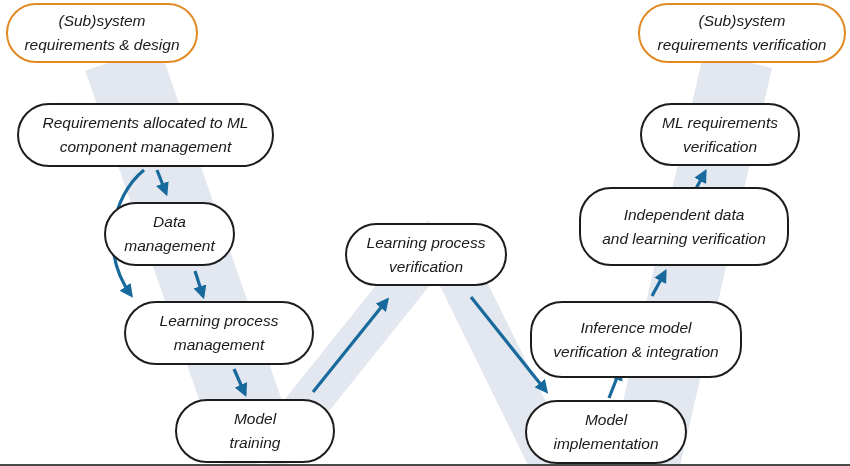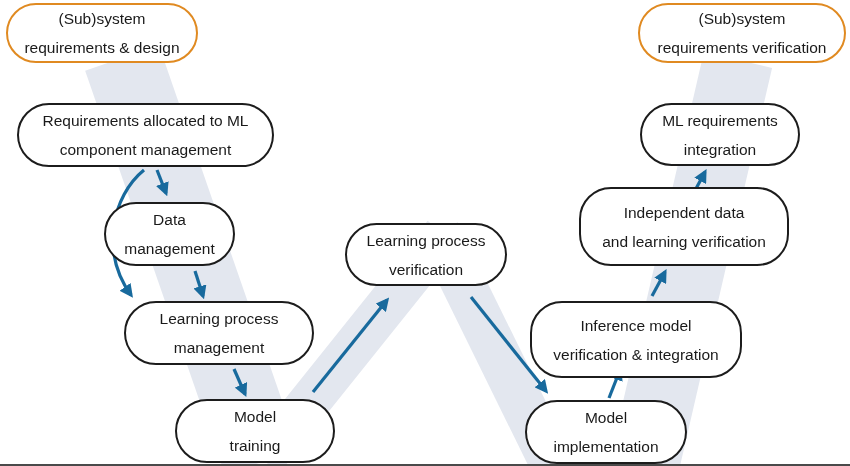--- a/index.html
+++ b/index.html
@@ -11,21 +11,21 @@
     position:relative; width:850px; height:466px; background:var(--bg);
     overflow:hidden; font-family:"Liberation Sans","DejaVu Sans",sans-serif;
   }
   .stage svg{position:absolute;left:0;top:0;}
   .band-seg{stroke:var(--band);fill:none;}
   .arrow-line{stroke:var(--arrow);stroke-width:3.2;fill:none;}
   .arrow-head{fill:var(--arrow);}
   .node{
     position:absolute; box-sizing:border-box; background:#fff;
     display:flex; align-items:center; justify-content:center; text-align:center;
-    font-size:15.5px; line-height:29px; color:var(--text); white-space:pre-line;
+    font-size:15.5px; line-height:24px; color:var(--text); white-space:pre-line;font-style:italic;
   }
   .node.process{border:2.6px solid var(--node-border); border-radius:32px;}
   .node.context{border:2.6px solid var(--context-border); border-radius:30px;}
   .bottom-rule{position:absolute; left:0; bottom:0; width:850px; height:2px; background:var(--rule);}
 </style>
 </head>
 <body>
 
 <div class="stage">
   <svg width="850" height="466" viewBox="0 0 850 466">
@@ -67,16 +67,16 @@
 training</span></div>
       <div class="node process" style="left: 345px; top: 223px; width: 162px; height: 63px;"><span>Learning process
 verification</span></div>
       <div class="node process" style="left: 525px; top: 400px; width: 162px; height: 64px;"><span>Model
 implementation</span></div>
       <div class="node process" style="left: 530px; top: 301px; width: 212px; height: 77px;"><span>Inference model
 verification &amp; integration</span></div>
       <div class="node process" style="left: 579px; top: 187px; width: 210px; height: 79px;"><span>Independent data
 and learning verification</span></div>
       <div class="node process" style="left: 640px; top: 103px; width: 160px; height: 63px;"><span>ML requirements
-integration</span></div>
+verification</span></div>
     </div>
   <div class="bottom-rule"></div>
 </div>
 
 </body></html>

